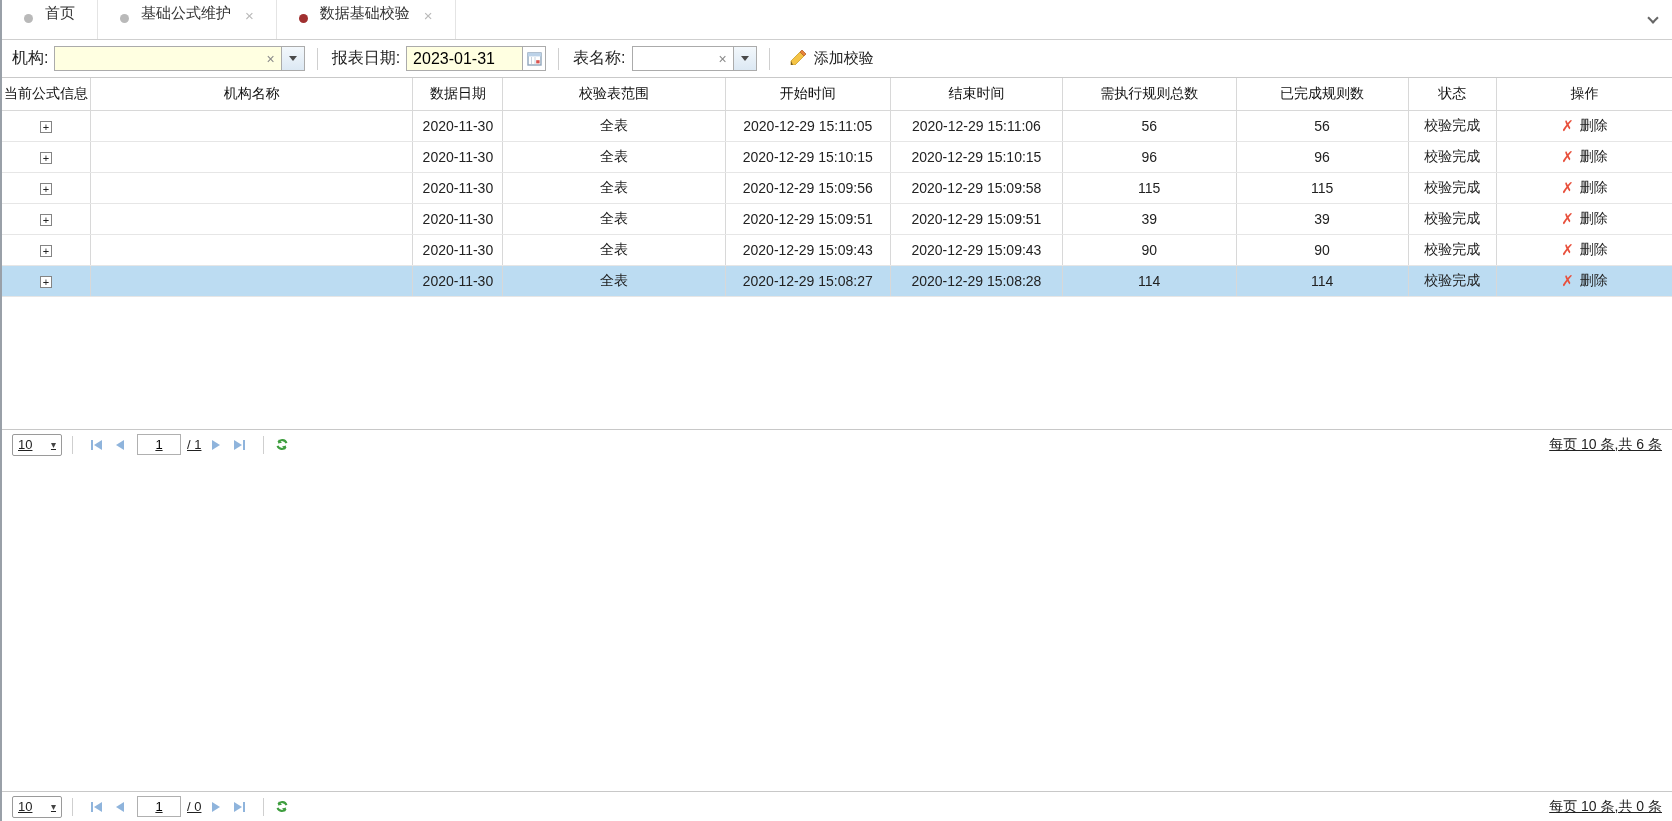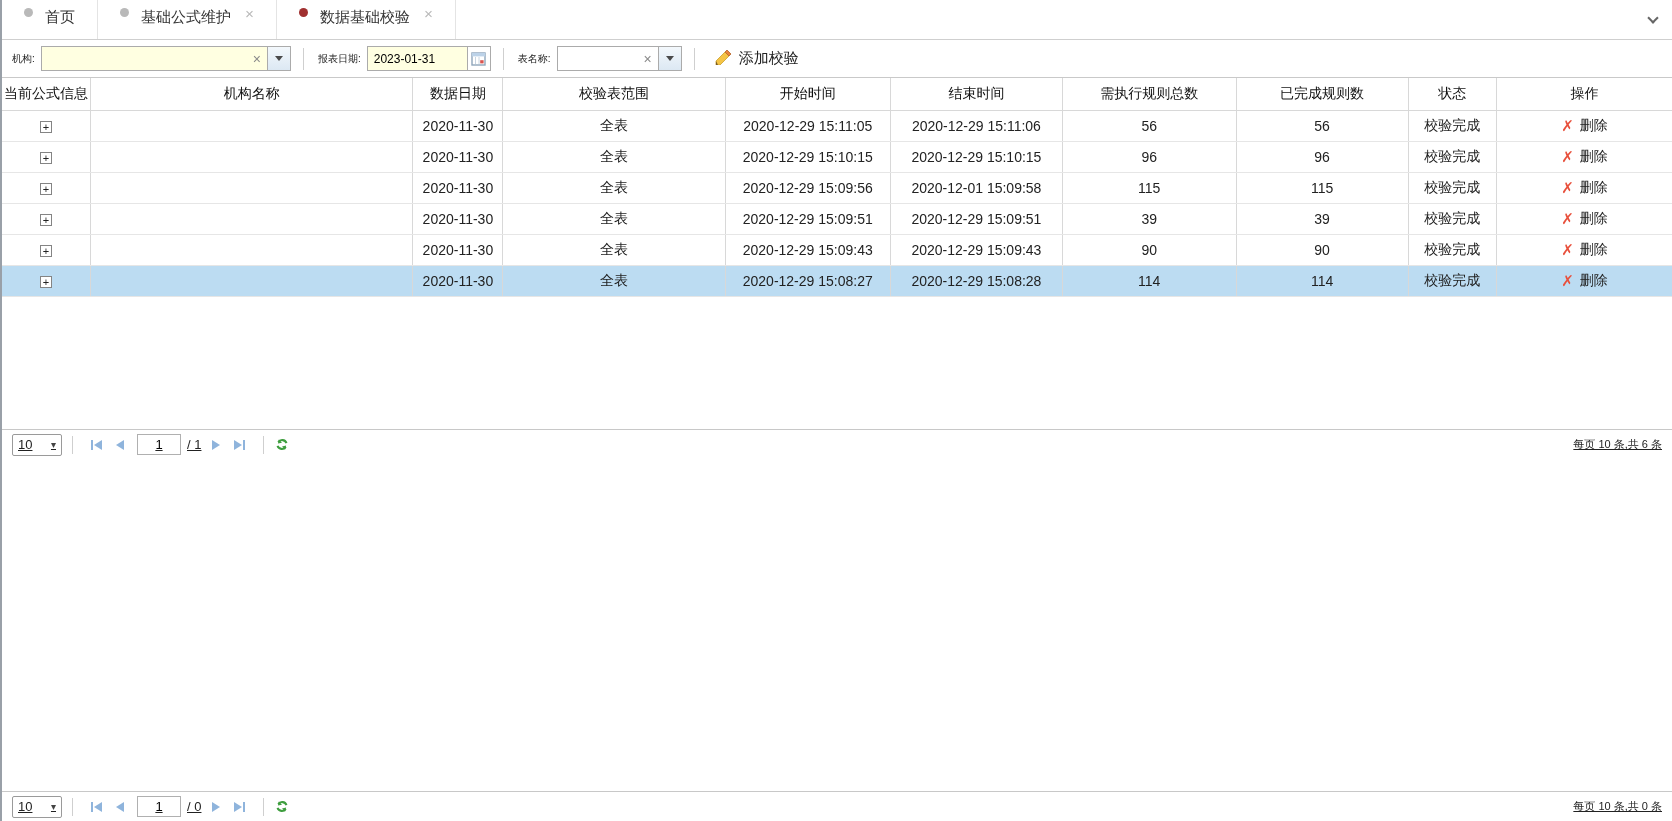--- a/index.html
+++ b/index.html
@@ -2,40 +2,40 @@
 <html><head>
 <meta charset="utf-8">
 <style>
   * { margin:0; padding:0; box-sizing:border-box; }
   html,body { width:1672px; height:821px; background:#fff; overflow:hidden;
     font-family:"Liberation Sans","DejaVu Sans",sans-serif; color:#222; }
   .app { width:100%; height:100%; display:flex; flex-direction:column; border-left:2px solid #99a0a8; }
 
   
   .tabbar { height:40px; display:flex; align-items:stretch; border-bottom:1px solid #cfcfcf; background:#fff; position:relative; flex:0 0 auto; }
-  .tab { display:flex; align-items:flex-start; padding:8px 22px; border-right:1px solid #e4e4e4; font-size:15px; color:#333; cursor:default;font-family:Liberation Mono, monospace; }
+  .tab { display:flex; align-items:flex-end; padding:16px 22px; border-right:1px solid #e4e4e4; font-size:15px; color:#333; cursor:default; }
   .tab .dot { width:9px; height:9px; border-radius:50%; background:#b9b9b9; margin-right:12px; }
   .tab.active .dot { background:#a03030; }
   .tab-close { margin-left:14px; color:#b9b9b9; font-size:15px; line-height:1; }
   .tab-overflow { position:absolute; right:12px; top:13px; width:11px; height:11px; }
   .tab-overflow i { display:block; width:8px; height:8px; border-left:2px solid #666; border-bottom:2px solid #666; transform:rotate(-45deg); margin-top:1px; }
 
   
   .toolbar { height:37px; display:flex; align-items:center; padding:0 8px; background:#fff; flex:0 0 auto; }
-  .lbl { font-size:10px; margin:0 6px 0 2px; white-space:nowrap;text-align:center; }
+  .lbl { font-size:16px; margin:0 6px 0 2px; white-space:nowrap;text-align:center; }
   .combo { display:flex; align-items:stretch; height:25px; border:1px solid #ababab; }
   .combo .cmb-input { border:0; outline:none; height:100%; padding:0 4px; font-size:14px; font-family:inherit; }
   .combo.yellow .cmb-input { background:#ffffe1; }
   .combo .clear { display:flex; align-items:center; padding:0 6px; color:#8a8a8a; font-size:14px; background:inherit; }
   .combo.yellow .clear { background:#ffffe1; }
   .dd-btn { width:23px; display:flex; align-items:center; justify-content:center; background:linear-gradient(#f3f8fc,#dce8f3); border-left:1px solid #ababab; }
   .dd-arrow { width:0; height:0; border-left:4px solid transparent; border-right:4px solid transparent; border-top:5px solid #4a4a4a; }
   .sep { width:1px; height:22px; background:#cfcfcf; margin:0 12px; }
   .date-wrap { display:flex; align-items:stretch; height:25px; }
-  .date-input { width:100px; border:1px solid #ababab; border-right:0; background:#ffffe1; padding:8px 6px; font-size:12px; font-family:inherit; outline:none; }
+  .date-input { width:116px; border:1px solid #ababab; border-right:0; background:#ffffe1; padding:8px 6px; font-size:16px; font-family:inherit; outline:none; }
   .cal-btn { width:24px; border:1px solid #ababab; background:#fff; display:flex; align-items:center; justify-content:center; }
   .add-btn { display:flex; align-items:center; gap:7px; border:0; background:transparent; font-size:15px; font-family:inherit; color:#222; padding:2px 8px; cursor:pointer; }
 
   
   table { width:100%; border-collapse:collapse; table-layout:fixed; }
   .table1-wrap { height:352px; border-top:1px solid #c9c9c9; flex:0 0 auto; overflow:hidden; background:#fff; }
   th { font-weight:normal; font-size:14px; color:#111; height:32px; border-right:1px solid #d8d8d8; border-bottom:1px solid #d8d8d8; text-align:center; overflow:hidden; white-space:nowrap; }
   th:last-child { border-right:0; }
   td { font-size:14px; height:31px; text-align:center; border-right:1px solid #d8d8d8; border-bottom:1px solid #e6e6e6; overflow:hidden; white-space:nowrap; }
   td:last-child { border-right:0; }
@@ -54,21 +54,21 @@
   .pagesize { width:50px; height:22px; border:1px solid #9a9a9a; border-radius:2px; display:flex; align-items:center; justify-content:space-between; padding:0 5px; font-size:13px; background:#fff; }
   .pagesize .ps-arrow { font-size:10px; color:#444; }
   .pager .sep { margin:0 10px; height:18px; }
   .nav-btn { display:inline-flex; align-items:center; margin:0 7px; cursor:pointer; }
   .tri-l { width:0; height:0; border-top:5px solid transparent; border-bottom:5px solid transparent; border-right:8px solid #8fb4dc; }
   .tri-r { width:0; height:0; border-top:5px solid transparent; border-bottom:5px solid transparent; border-left:8px solid #8fb4dc; }
   .nav-bar { width:2px; height:10px; background:#8fb4dc; margin:0 1px; }
   .page-input { width:44px; height:21px; border:1px solid #b0b0b0; text-align:center; font-size:13px; font-family:inherit; margin:0 6px; outline:none; }
   .page-total { font-size:13px; margin-right:4px; }
   .refresh { display:inline-flex; align-items:center; cursor:pointer; }
-  .pager-summary { font-size:11px; color:#222; }
+  .pager-summary { font-size:14px; color:#222; }
 
   
   .footer { flex:0 0 auto; height:50px; text-align:center; padding-top:9px; font-size:15px; color:#333; background:#fff; }
 </style>
 </head>
 <body>
 
 <div class="app">
 
   <div class="tabbar">
@@ -194,21 +194,21 @@
                 <span class="del-x">✗</span>
                 <span>删除</span>
               </span></td>
           </tr>
           <tr>
             <td><span class="expand-box">+</span></td>
             <td></td>
             <td>2020-11-30</td>
             <td>全表</td>
             <td>2020-12-29 15:09:56</td>
-            <td>2020-12-01 15:09:58</td>
+            <td>2020-12-29 15:09:58</td>
             <td>115</td>
             <td>115</td>
             <td>校验完成</td>
             <td><span class="del-btn">
                 <span class="del-x">✗</span>
                 <span>删除</span>
               </span></td>
           </tr>
           <tr>
             <td><span class="expand-box">+</span></td>

